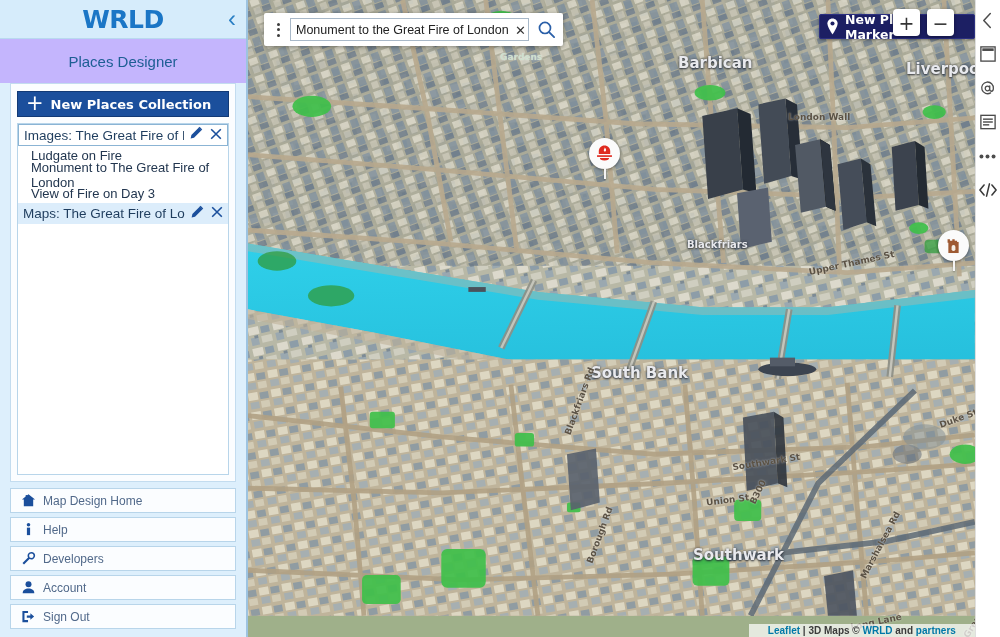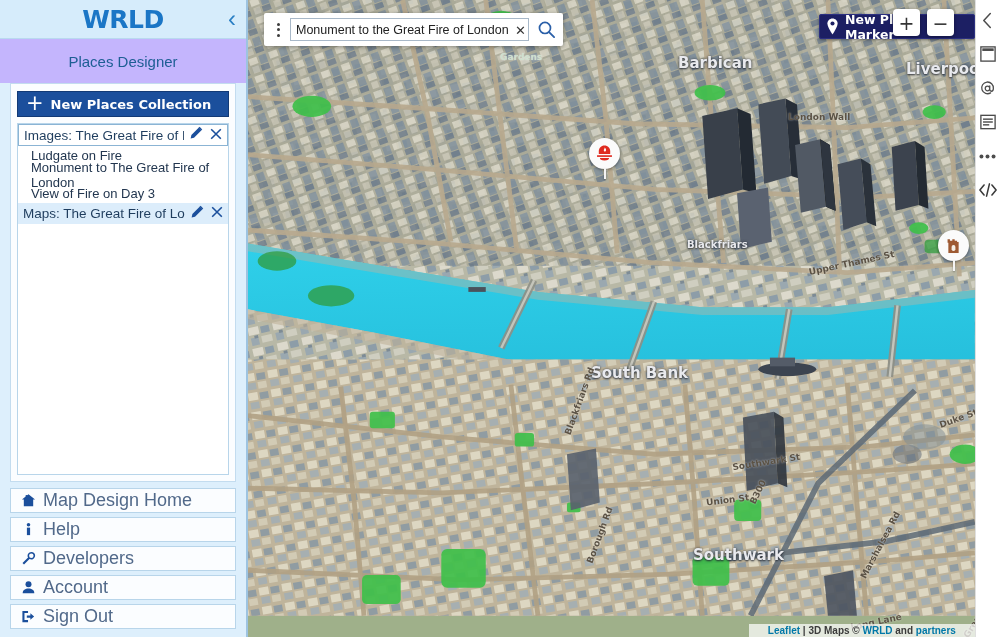--- a/index.html
+++ b/index.html
@@ -109,21 +109,21 @@
     padding: 6px 10px 8px 10px;
     display: flex; flex-direction: column; gap: 4px;
     background: #ddeffc;
   }
   .footer-btn {
     background: #fbfdff;
     border: 1px solid #b8d5ea;
     height: 23px;
     display: flex; align-items: center;
     padding-left: 8px;
-    font-size: 18px;
+    font-size: 12px;
     color: #51698a;
     cursor: pointer;
   }
   .footer-btn .fic {
     width: 18px; margin-right: 6px; color: #1b4f9c;
     display: inline-flex; align-items: center; justify-content: center;
   }
 
   
   #map {

